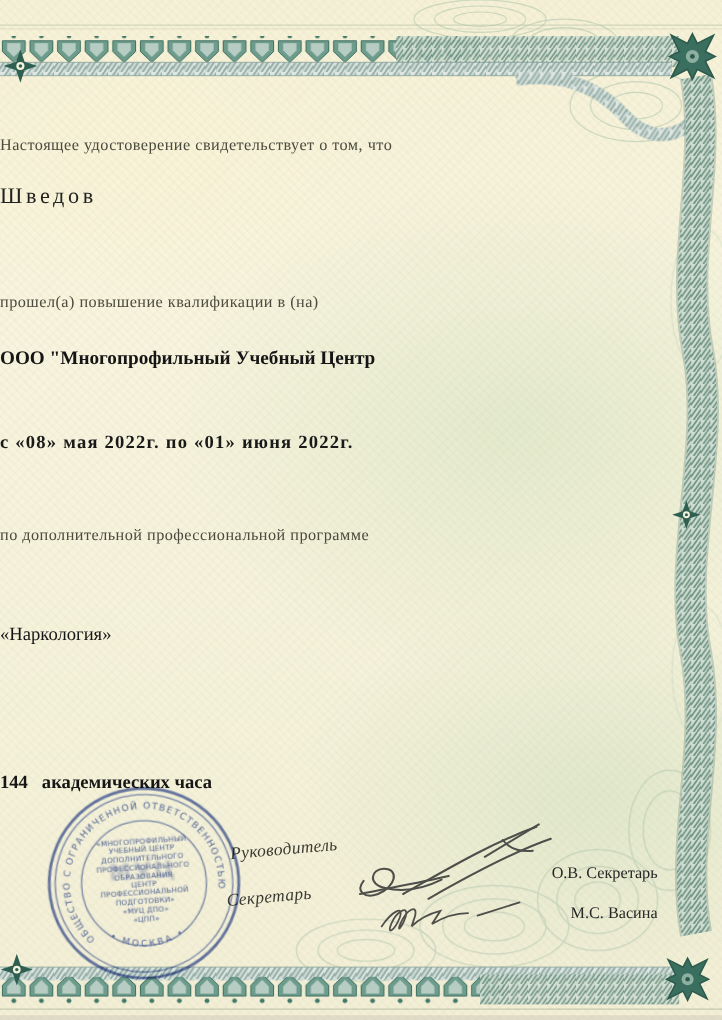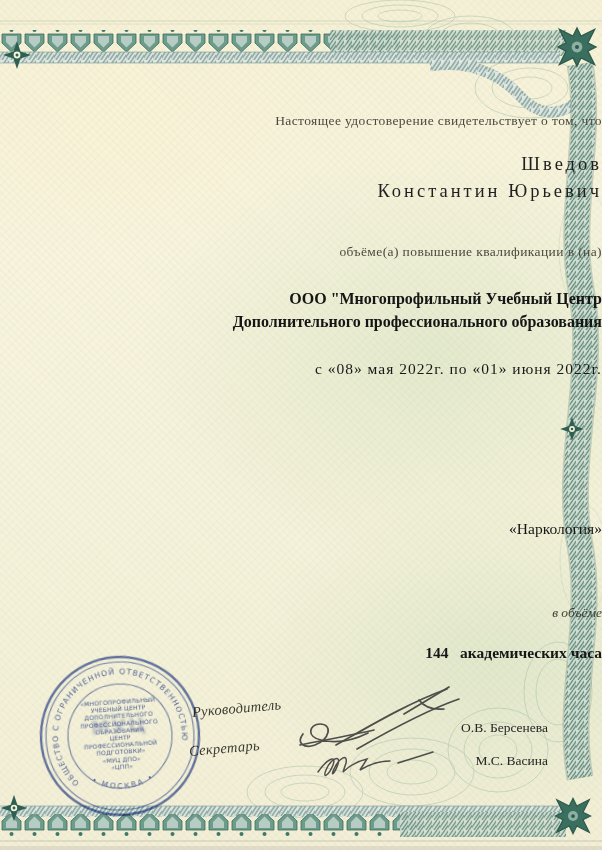--- a/index.html
+++ b/index.html
@@ -13,26 +13,26 @@
       linear-gradient(180deg,#f6f1d6 0%,#f8f4de 30%,#f5f2da 70%,#f3efd6 100%);
   }
   .page::after{
     content:"";position:absolute;inset:0;pointer-events:none;
     background:
       repeating-linear-gradient(45deg, rgba(170,180,150,.05) 0 2px, transparent 2px 5px),
       repeating-linear-gradient(-45deg, rgba(170,180,150,.04) 0 2px, transparent 2px 6px);
   }
   .deco{position:absolute;left:0;top:0;z-index:1;}
   .sigsvg{position:absolute;left:0;top:0;z-index:4;pointer-events:none;}
-  .txt{position:absolute;left:0;width:100%;text-align:right;z-index:2;}
+  .txt{position:absolute;left:0;width:100%;text-align:left;z-index:2;}
   .soft{font-size:13.5px;color:#4b4a3e;letter-spacing:.4px;}
   .name-block{top:151px;font-weight:normal;font-size:18.5px;letter-spacing:3px;
     line-height:27px;color:#1f201f;}
   .org-block{top:288px;font-weight:bold;font-size:16px;line-height:22.5px;color:#151515;}
-  .period{top:360px;font-weight:normal;font-size:15.5px;letter-spacing:1px;color:#191919;}
+  .period{top:360px;font-weight:bold;font-size:15.5px;letter-spacing:1px;color:#191919;}
   .program{top:520px;font-weight:normal;font-size:15.5px;color:#161616;}
   .volume-label{top:605px;font-style:italic;font-size:13.5px;color:#44433a;}
   .volume-value{top:644px;font-weight:bold;font-size:15.5px;color:#161616;white-space:pre;}
   .role{position:absolute;z-index:3;font-style:italic;font-size:14.5px;color:#3b3b32;
     transform:rotate(-5deg);transform-origin:left center;letter-spacing:.3px;}
   .role1{left:192px;top:704px;}
   .role2{left:189px;top:743px;}
   .sig-name{position:absolute;right:54px;z-index:3;font-size:13.5px;color:#262625;text-align:right;}
   .sig-name1{top:720px;}
   .sig-name2{top:753px;margin-left:12px;}
@@ -151,41 +151,39 @@
       <path d="M0,-14 L3.5,-3.5 L14,0 L3.5,3.5 L0,14 L-3.5,3.5 L-14,0 L-3.5,-3.5 Z" fill="#2e5f51"></path>
       <circle r="3.4" fill="#f4f1dc"></circle>
         <circle r="1.5" fill="#2e5f51"></circle>
     </g>
   </svg>
 
   <div class="txt soft" style="top:113px">Настоящее удостоверение свидетельствует о том, что</div>
 
   <div class="txt name-block">
     <div>Шведов</div>
-    <div>Константин Юрьевич</div>
   </div>
 
-  <div class="txt soft" style="top:244px">объёме(а) повышение квалификации в (на)</div>
+  <div class="txt soft" style="top:244px">прошел(а) повышение квалификации в (на)</div>
 
   <div class="txt org-block">
     <div>ООО "Многопрофильный Учебный Центр</div>
-    <div>Дополнительного профессионального образования</div>
   </div>
 
   <div class="txt period">с «08» мая 2022г. по «01» июня 2022г.</div>
 
+  <div class="txt soft" style="top:438px">по дополнительной профессиональной программе</div>
 
   <div class="txt program">«Наркология»</div>
 
-  <div class="txt volume-label">в объёме</div>
   <div class="txt volume-value">144   академических часа</div>
 
   <div class="role role1">Руководитель</div>
   <div class="role role2">Секретарь</div>
-  <div class="sig-name sig-name1">О.В. Берсенева</div>
+  <div class="sig-name sig-name1">О.В. Секретарь</div>
   <div class="sig-name sig-name2">М.С. Васина</div>
 
   <svg class="sigsvg" width="602" height="850" aria-hidden="true">
     <g stroke="#3d3d3c" stroke-width="1.7" fill="none" stroke-linecap="round" opacity=".9">
       <path d="M303,734 c-7,9 1,15 12,11 c15,-6 18,-21 5,-21 c-11,0 -14,13 1,16 c17,4 33,0 47,-7"></path>
       <path d="M336,745 C370,726 408,703 447,689"></path>
       <path d="M357,749 C392,729 427,710 459,699"></path>
       <path d="M300,745 C330,739 352,735 374,730"></path>
       <path d="M404,714 L449,687"></path>
       <path d="M419,700 c6,8 14,10 25,9"></path>

